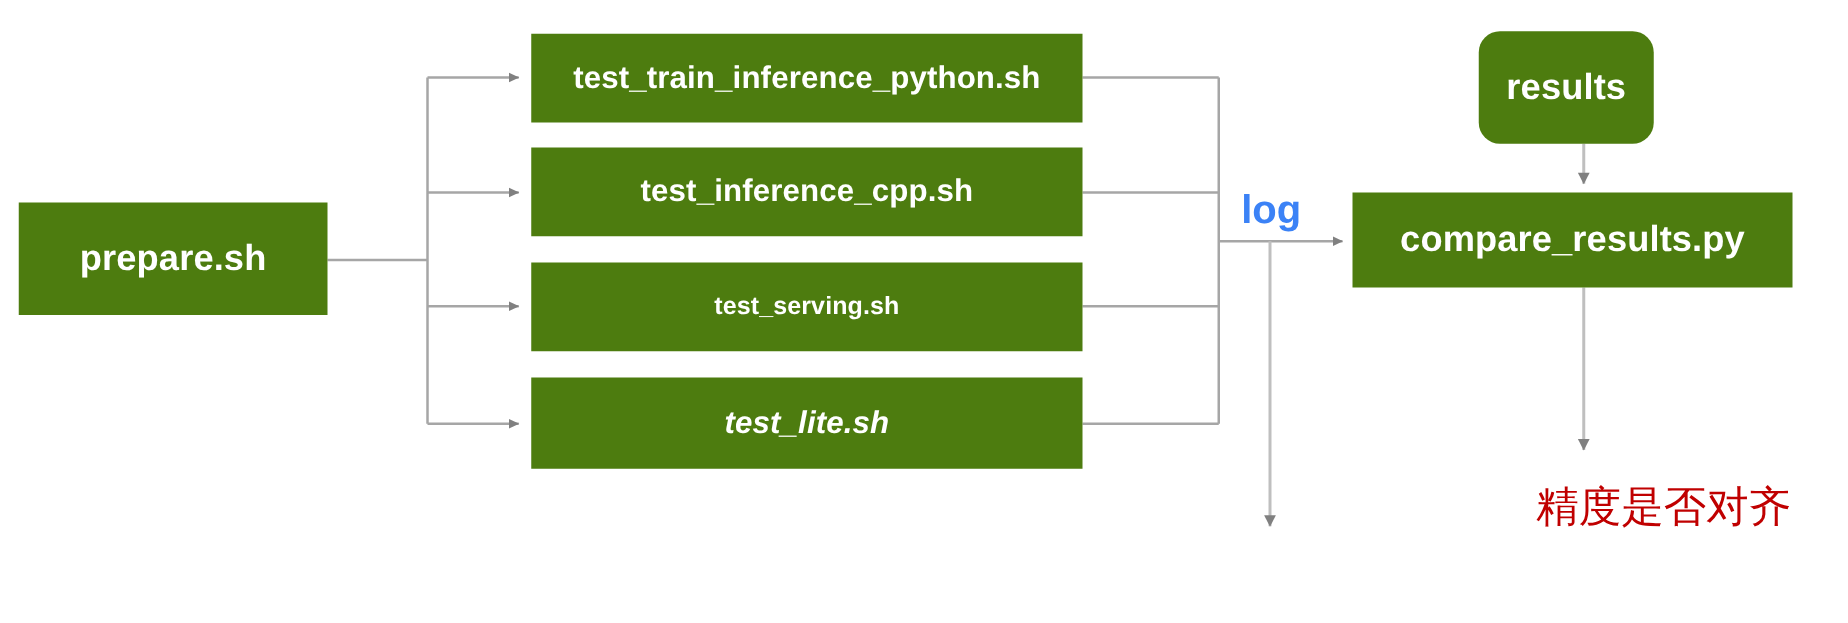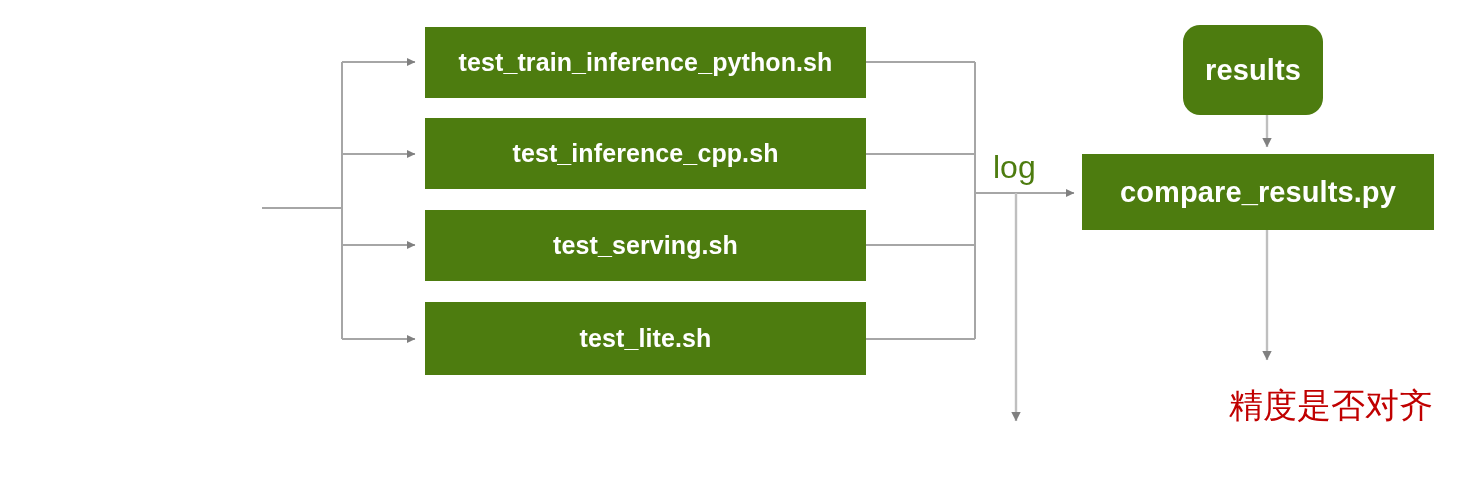--- a/index.html
+++ b/index.html
@@ -37,22 +37,22 @@
     letter-spacing: 0.1px;
     text-align: center;
     box-sizing: border-box;
     z-index: 2;
   }
   .node-rounded {
     border-radius: 17px;
   }
   .edge-label {
     position: absolute;
-    color: #4d7c0f;
-    font-weight: normal;
+    color: #3b82f6;
+    font-weight: bold;
     z-index: 3;
     white-space: nowrap;
   }
   .note-red {
     position: absolute;
     color: #C00000;
     font-weight: normal;
     white-space: nowrap;
     z-index: 3;
   }
@@ -99,34 +99,37 @@
     <g stroke="#BFBFBF" stroke-width="2.4" fill="none">
 
       <path d="M1016,193 L1016,421" marker-end="url(#arrowdown)"></path>
 
       <path d="M1267,115 L1267,147" marker-end="url(#arrowdown)"></path>
 
       <path d="M1267,230 L1267,360" marker-end="url(#arrowdown)"></path>
     </g>
   </svg>
 
+  <div class="node" style="left:15px; top:162px; width:247px; height:90px; font-size:29px;">
+    <span>prepare.sh</span>
+  </div>
 
   <div class="node" style="left:425px; top:27px; width:441px; height:71px; font-size:25px;">
     <span>test_train_inference_python.sh</span>
   </div>
 
   <div class="node" style="left:425px; top:118px; width:441px; height:71px; font-size:25px;">
     <span>test_inference_cpp.sh</span>
   </div>
 
-  <div class="node" style="left:425px; top:210px; width:441px; height:71px; font-size:25px;text-align:center;">
+  <div class="node" style="left:425px; top:210px; width:441px; height:71px; font-size:20px;text-align:center;">
     <span>test_serving.sh</span>
   </div>
 
-  <div class="node" style="left:425px; top:302px; width:441px; height:73px; font-size:25px;">
+  <div class="node" style="left:425px; top:302px; width:441px; height:73px; font-size:25px;font-style:italic;">
     <span>test_lite.sh</span>
   </div>
 
   <div class="node node-rounded" style="left:1183px; top:25px; width:140px; height:90px; font-size:29px;">
     <span>results</span>
   </div>
 
   <div class="node" style="left:1082px; top:154px; width:352px; height:76px; font-size:29px;text-align:right;">
     <span>compare_results.py</span>
   </div>

